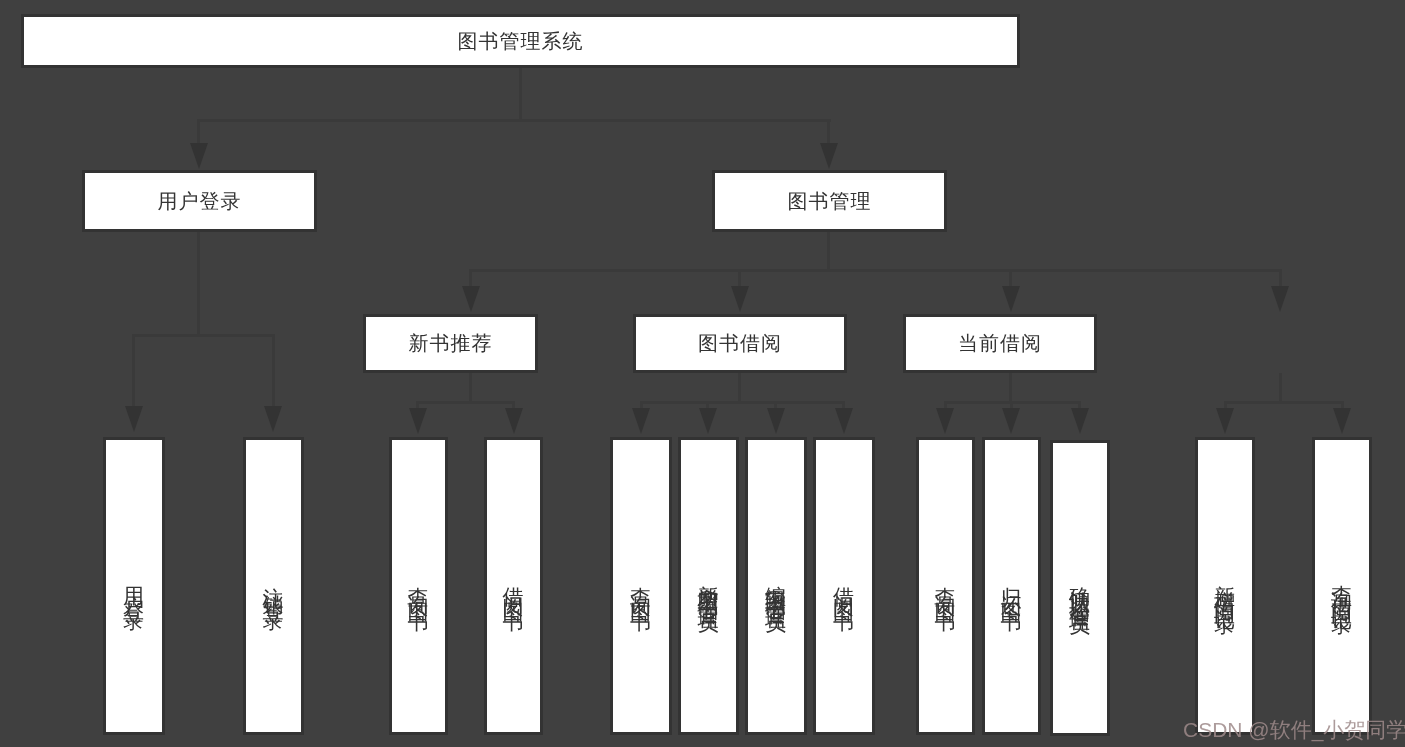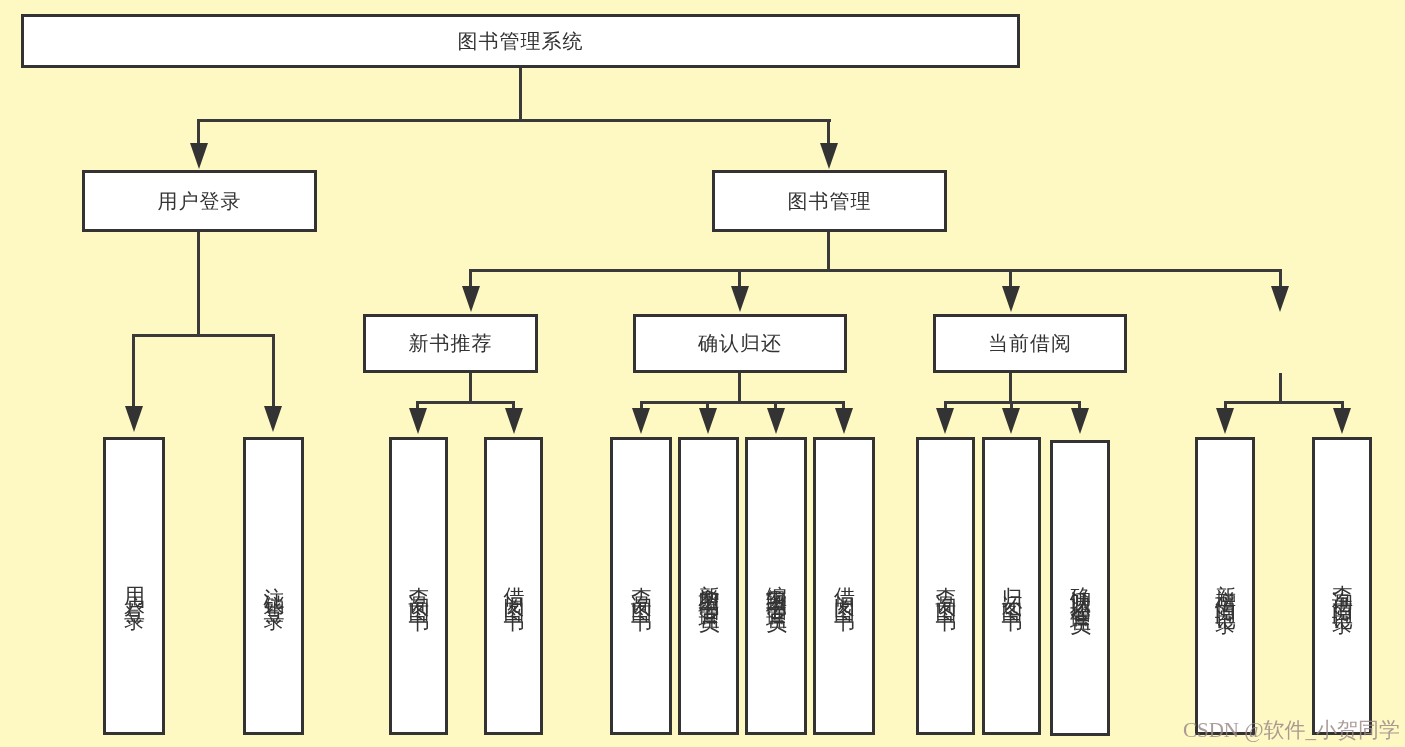--- a/index.html
+++ b/index.html
@@ -1,21 +1,21 @@
 <!DOCTYPE html>
 <html><head>
 <meta charset="utf-8">
 <style>
   html, body { margin: 0; padding: 0; background: #ffffff; }
   .canvas {
     position: relative;
     width: 1405px;
     height: 747px;
-    background: #fef9c3;
-    font-family: Liberation Serif, serif;
+    background: #404040;
+    font-family: Liberation Sans, sans-serif;
     overflow: hidden;
   }
   .hbox {
     position: absolute;
     box-sizing: border-box;
     border: 3px solid #333333;
     background: #ffffff;
     display: flex;
     align-items: center;
     justify-content: center;
@@ -65,23 +65,23 @@
 <div class="canvas">
 
   <div class="hbox" style="left:21px; top:14px; width:999px; height:54px;">图书管理系统</div>
 
   <div class="hbox" style="left:82px; top:170px; width:235px; height:62px;">用户登录</div>
 
   <div class="hbox" style="left:712px; top:170px; width:235px; height:62px;">图书管理</div>
 
   <div class="hbox" style="left:363px; top:314px; width:175px; height:59px;">新书推荐</div>
 
-  <div class="hbox" style="left:633px; top:314px; width:214px; height:59px;">确认归还</div>
+  <div class="hbox" style="left:633px; top:314px; width:214px; height:59px;">图书借阅</div>
 
-  <div class="hbox" style="left:933px; top:314px; width:194px; height:59px;">当前借阅</div>
+  <div class="hbox" style="left:903px; top:314px; width:194px; height:59px;">当前借阅</div>
 
 
   <div class="vbox" style="left:103px; top:437px; width:62px; height:298px;">用户登录</div>
   <div class="vbox" style="left:243px; top:437px; width:61px; height:298px;">注销登录</div>
 
   <div class="vbox" style="left:389px; top:437px; width:59px; height:298px;">查询图书</div>
   <div class="vbox" style="left:484px; top:437px; width:59px; height:298px;">借阅图书</div>
 
   <div class="vbox" style="left:610px; top:437px; width:62px; height:298px;">查询图书</div>
   <div class="vbox" style="left:678px; top:437px; width:61px; height:298px; letter-spacing:4px;">新增图书（管理员）</div>

